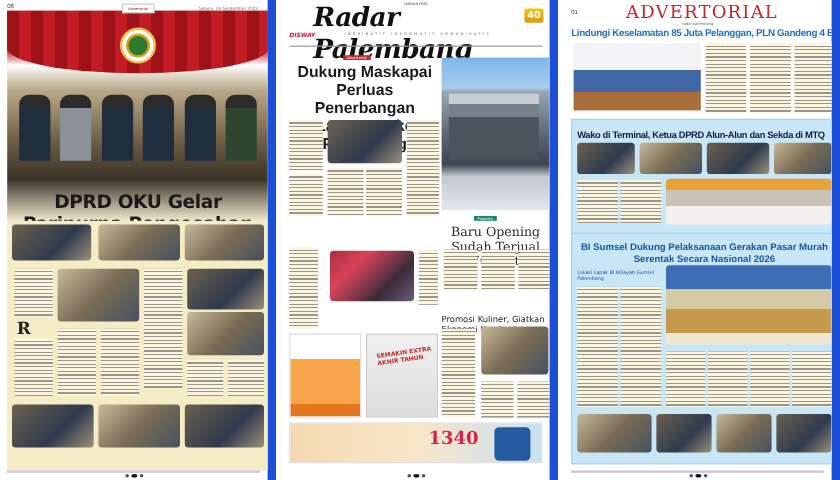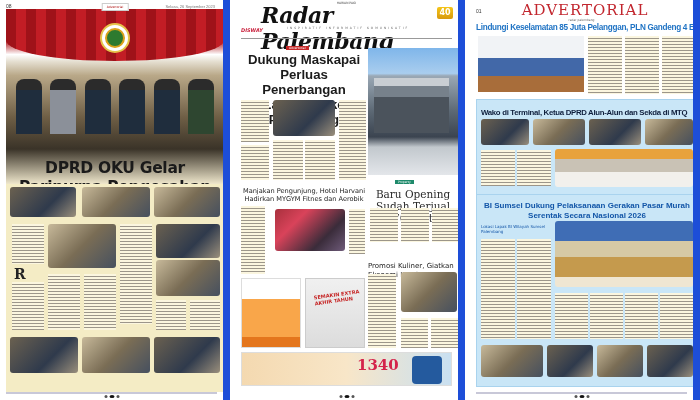--- a/index.html
+++ b/index.html
@@ -122,21 +122,20 @@
     <div class="txt" style="top:100px;left:6px;width:28px;height:42px;"></div>
     <div class="ph" style="top:100px;left:38px;width:62px;height:36px;"></div>
     <div class="txt" style="top:100px;left:104px;width:27px;height:80px;"></div>
     <div class="txt" style="top:140px;left:38px;width:30px;height:40px;"></div>
     <div class="txt" style="top:140px;left:70px;width:30px;height:40px;"></div>
     <div class="txt" style="top:145px;left:6px;width:28px;height:35px;"></div>
     <div class="p2-photo-right">
       <div class="p2-building"></div>
     </div>
     <span class="p2-tag2">Property</span>
-    <div class="p2-small-head">Manjakan Pengunjung, Hotel Harvani Hadirkan MYGYM Fitnes dan Aerobik</div>
     <div class="p2-serif-head">Baru Opening Sudah Terjual 70 Unit</div>
     <div class="txt" style="top:206px;left:6px;width:24px;height:68px;"></div>
     <div class="ph" style="top:209px;left:40px;width:70px;height:42px;background:linear-gradient(135deg,#a8303d,#d9435a 30%,#3a2c3a 70%,#6f5b7a);"></div>
     <div class="txt" style="top:209px;left:114px;width:16px;height:45px;"></div>
     <div class="txt" style="top:208px;left:135px;width:28px;height:34px;"></div>
     <div class="txt" style="top:208px;left:166px;width:28px;height:34px;"></div>
     <div class="txt" style="top:208px;left:197px;width:26px;height:34px;"></div>
     <div class="p2-promo-head">Promosi Kuliner, Giatkan Ekonomi Kerakyatan</div>
     <div class="txt" style="top:274px;left:133px;width:28px;height:74px;"></div>
     <div class="ph light" style="top:272px;left:166px;width:56px;height:40px;"></div>

